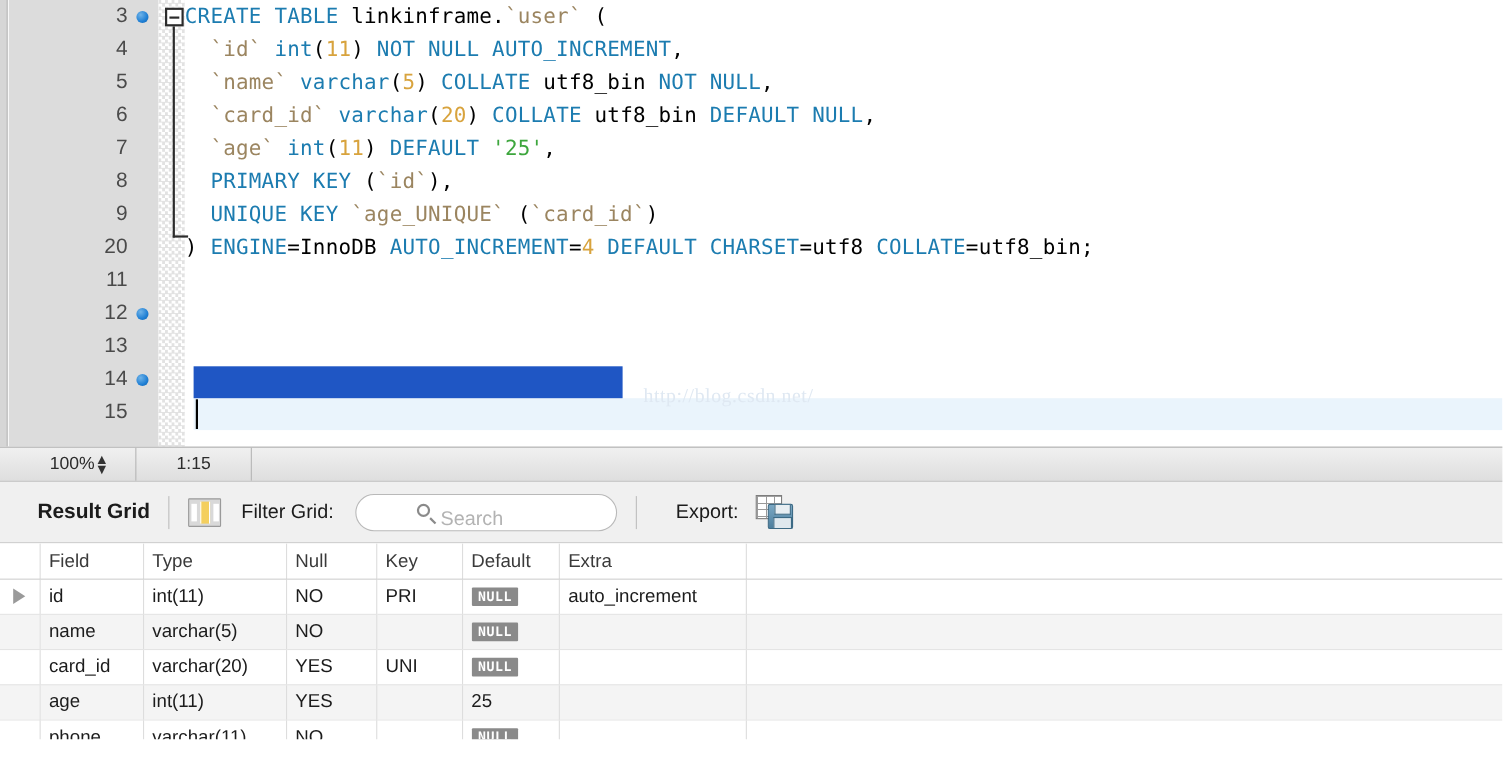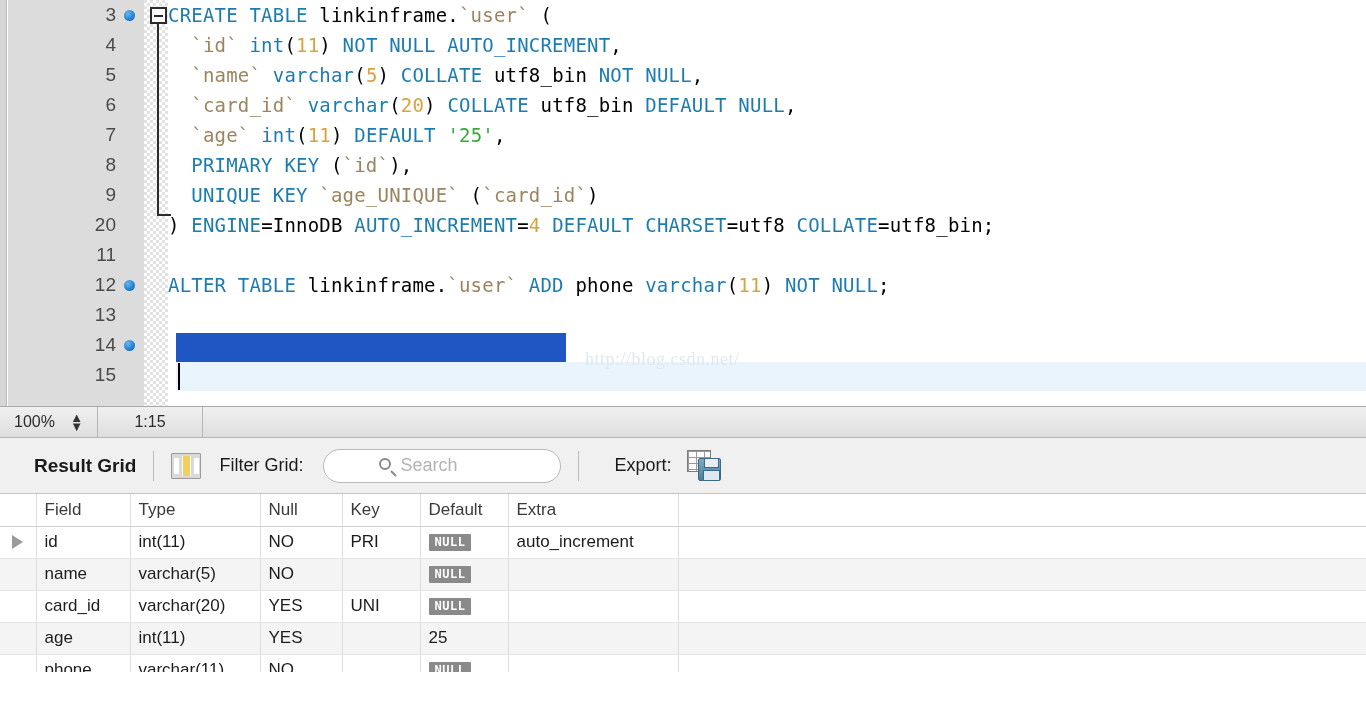--- a/index.html
+++ b/index.html
@@ -118,21 +118,21 @@
     background: linear-gradient(#f0f0f0, #dedede);
     border-top: 1px solid #a8a8a8;
     border-bottom: 1px solid #b4b4b4;
     display: flex; align-items: stretch;
   }
   .sb-cell {
     display: flex; align-items: center; justify-content: center;
     border-right: 1px solid #b6b6b6;
     font-size: 16px; color: #2c2c2c;
   }
-  .sb-zoom { width: 98px; gap: 0; justify-content: space-between; padding: 0 14px; }
+  .sb-zoom { width: 124px; gap: 0; justify-content: flex-end; padding: 0 24px; }
   .sb-pos  { width: 105px; }
   .sb-rest { flex: 1; border-right: none; }
   .stepper {
     display: flex; flex-direction: column; align-items: center; justify-content: center;
     line-height: 7px; font-size: 13px; color: #333; gap: 2px;
   }
   .stepper span { display: block; }
 
   
   .res-toolbar {
@@ -150,21 +150,21 @@
   }
   .grid-icon i {
     display: block; width: 9px; height: 20px; background: #f4cf5e;
     border-left: 1px solid #ffffff; border-right: 1px solid #ffffff;
     box-shadow: -10px 0 0 -2px #ffffff, 10px 0 0 -2px #ffffff;
   }
   .filter-label { font-size: 18px; color: #1b1b1b; margin-left: 18px; }
   .search-box {
     margin-left: 20px; width: 238px; height: 34px;
     background: #ffffff; border: 1px solid #b9b9b9; border-radius: 17px;
-    display: flex; align-items: center; padding-left: 52px;
+    display: flex; align-items: flex-end; padding-left: 52px;
     position: relative;
   }
   .search-box .mag {
     position: absolute; left: 55px; top: 8px; width: 12px; height: 12px;
     border: 2px solid #8a8a8a; border-radius: 50%;
   }
   .search-box .mag::after {
     content: ""; position: absolute; left: 10px; top: 10px;
     width: 7px; height: 2px; background: #8a8a8a; transform: rotate(45deg);
     transform-origin: left center;
@@ -253,21 +253,20 @@
     <div class="code-layer" id="code-layer">
         <div class="line"><span class="kw">CREATE TABLE </span><span class="pl">linkinframe.</span><span class="idq">`user`</span><span class="pl"> (</span></div>
         <div class="line"><span class="pl">  </span><span class="idq">`id`</span><span class="pl"> </span><span class="kw">int</span><span class="pl">(</span><span class="num">11</span><span class="pl">) </span><span class="kw">NOT NULL AUTO_INCREMENT</span><span class="pl">,</span></div>
         <div class="line"><span class="pl">  </span><span class="idq">`name`</span><span class="pl"> </span><span class="kw">varchar</span><span class="pl">(</span><span class="num">5</span><span class="pl">) </span><span class="kw">COLLATE</span><span class="pl"> utf8_bin </span><span class="kw">NOT NULL</span><span class="pl">,</span></div>
         <div class="line"><span class="pl">  </span><span class="idq">`card_id`</span><span class="pl"> </span><span class="kw">varchar</span><span class="pl">(</span><span class="num">20</span><span class="pl">) </span><span class="kw">COLLATE</span><span class="pl"> utf8_bin </span><span class="kw">DEFAULT NULL</span><span class="pl">,</span></div>
         <div class="line"><span class="pl">  </span><span class="idq">`age`</span><span class="pl"> </span><span class="kw">int</span><span class="pl">(</span><span class="num">11</span><span class="pl">) </span><span class="kw">DEFAULT</span><span class="pl"> </span><span class="str">'25'</span><span class="pl">,</span></div>
         <div class="line"><span class="pl">  </span><span class="kw">PRIMARY KEY</span><span class="pl"> (</span><span class="idq">`id`</span><span class="pl">),</span></div>
         <div class="line"><span class="pl">  </span><span class="kw">UNIQUE KEY</span><span class="pl"> </span><span class="idq">`age_UNIQUE`</span><span class="pl"> (</span><span class="idq">`card_id`</span><span class="pl">)</span></div>
         <div class="line"><span class="pl">) </span><span class="kw">ENGINE</span><span class="pl">=InnoDB </span><span class="kw">AUTO_INCREMENT</span><span class="pl">=</span><span class="num">4</span><span class="pl"> </span><span class="kw">DEFAULT CHARSET</span><span class="pl">=utf8 </span><span class="kw">COLLATE</span><span class="pl">=utf8_bin;</span></div>
         <div class="line">&nbsp;</div>
-        <div class="line"><span class="kw">ALTER TABLE</span><span class="pl"> linkinframe.</span><span class="idq">`user`</span><span class="pl"> </span><span class="kw">ADD</span><span class="pl"> phone </span><span class="kw">varchar</span><span class="pl">(</span><span class="num">11</span><span class="pl">) </span><span class="kw">NOT NULL</span><span class="pl">;</span></div>
         <div class="line">&nbsp;</div>
         <div class="line">&nbsp;</div>
         <div class="line">&nbsp;</div>
       </div>
     <div id="gutter-layer">
         <div class="ln" style="top: 0px;">3</div>
         <div class="dot" style="top: 10px;"></div>
         <div class="ln" style="top: 30px;">4</div>
         <div class="ln" style="top: 60px;">5</div>
         <div class="ln" style="top: 90px;">6</div>

